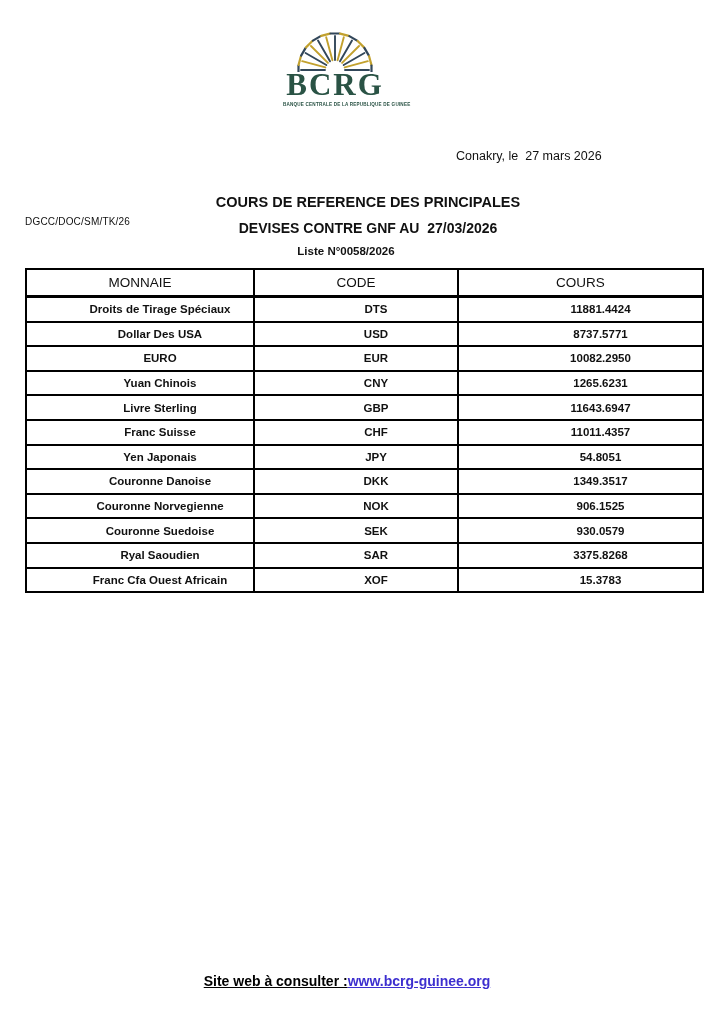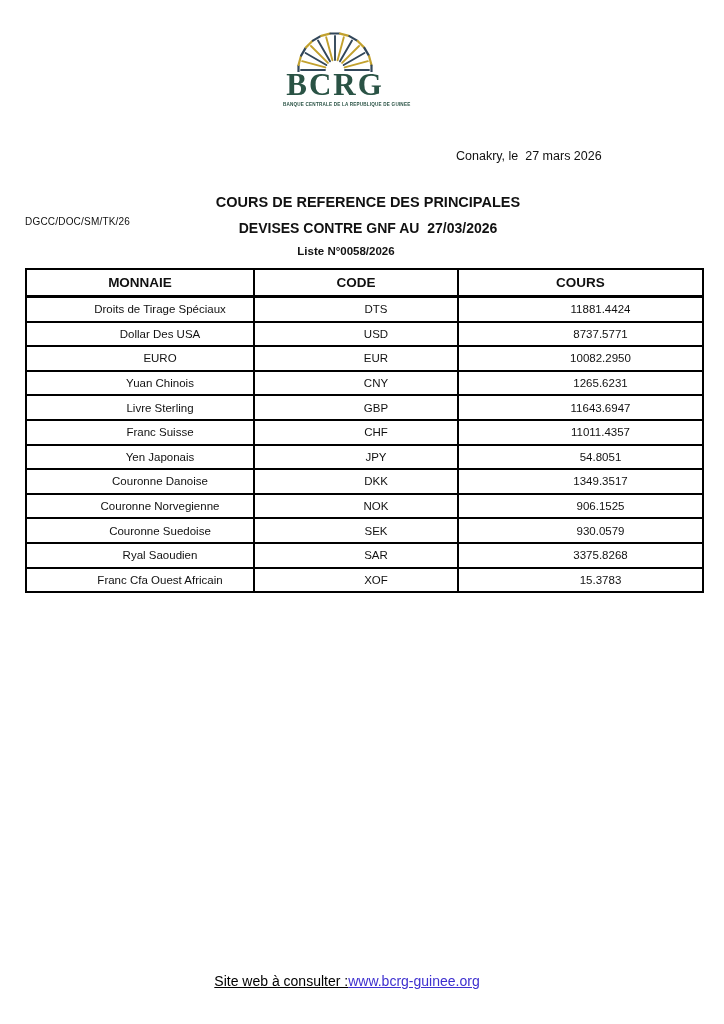--- a/index.html
+++ b/index.html
@@ -40,32 +40,32 @@
 
   
   .rates-table {
     left: 25px; top: 268px; width: 677px;
     border-collapse: collapse; table-layout: fixed;
   }
   .rates-table th, .rates-table td {
     border: 2px solid #000; text-align: center; padding: 0;
   }
   .rates-table th {
-    height: 25px; font-size: 13.5px; font-weight: bold;
+    height: 25px; font-size: 13.5px; font-weight: normal;
     border-bottom-width: 3px;
   }
-  .rates-table td { height: 22.6px; font-size: 11.5px; font-weight: normal; padding-left: 40px; }
+  .rates-table td { height: 22.6px; font-size: 11.5px; font-weight: bold; padding-left: 40px; }
   .col-monnaie { width: 228px; }
   .col-code    { width: 204px; }
   .col-cours   { width: 245px; }
 
   
   .footer {
     left: 0; right: 30px; top: 973px; text-align: center;
-    font-size: 14px; font-weight: normal;
+    font-size: 14px; font-weight: bold;
   }
   .footer-label { color: #000; text-decoration: underline; white-space: pre; }
   .footer-link  { color: var(--link-blue, #3D2FCF); text-decoration: underline; white-space: pre; }
 </style>
 </head>
 <body>
 
 <div class="abs logo">
   <svg class="fan" width="104" height="56" viewBox="0 0 104 56" aria-hidden="true">
     <g class="navy" transform="rotate(-90 52 54)">

